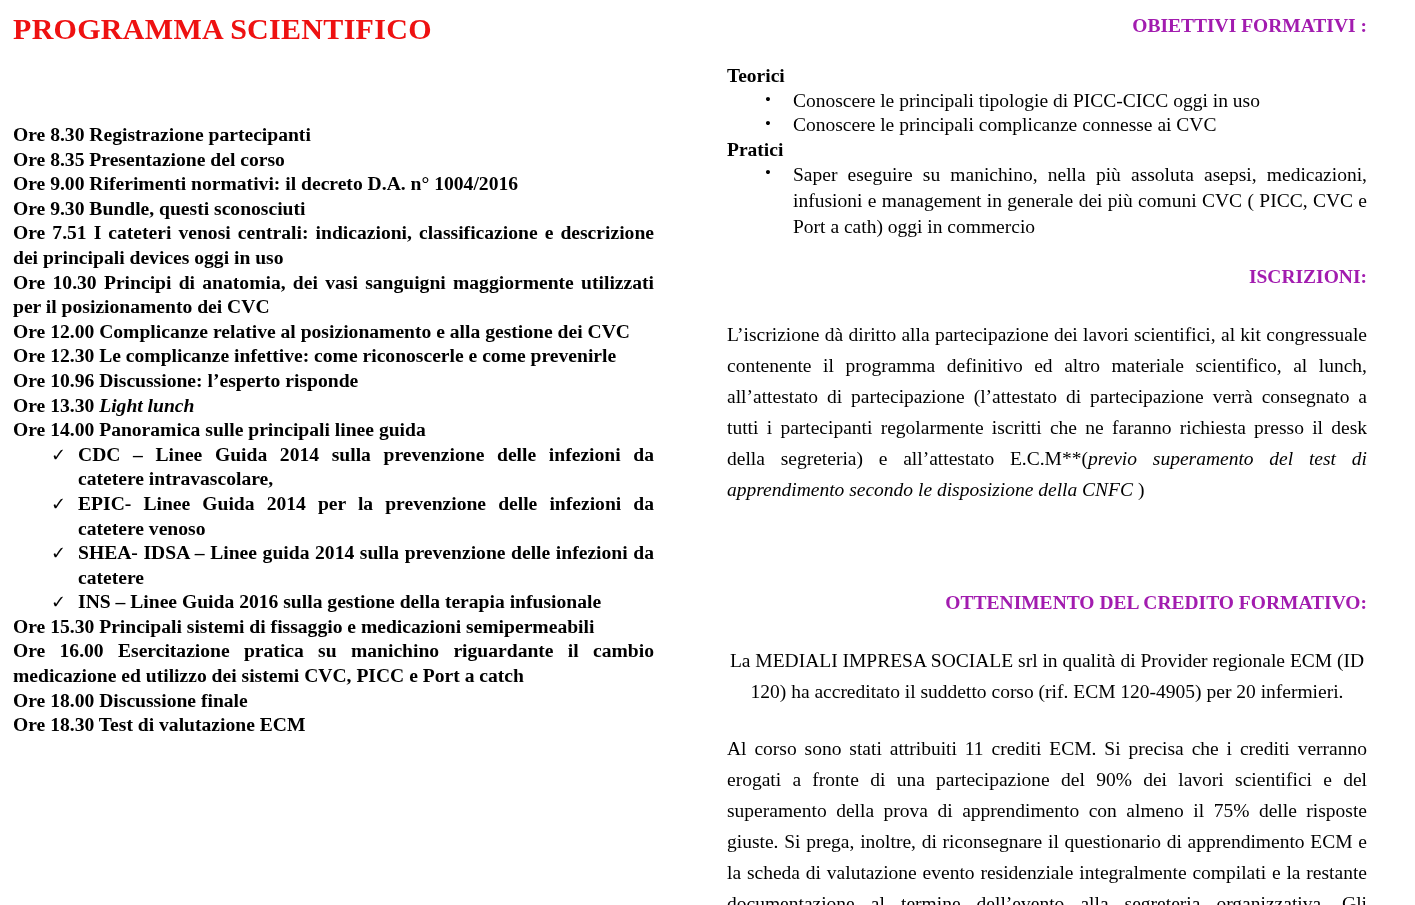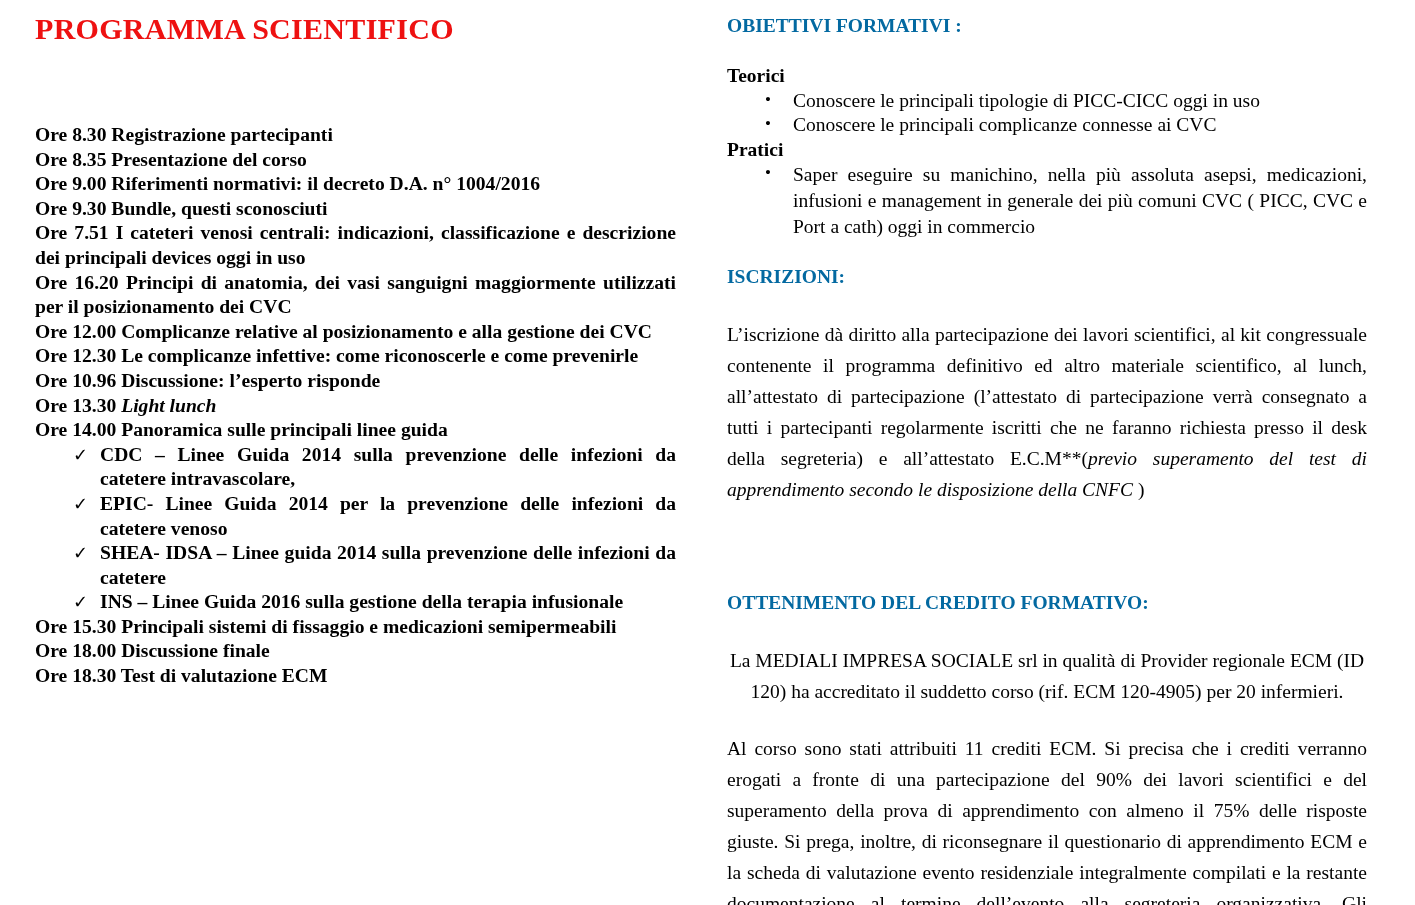--- a/index.html
+++ b/index.html
@@ -16,21 +16,21 @@
   }
   .page {
     position: relative;
     width: 1415px;
     height: 905px;
   }
 
   
   .col-left {
     position: absolute;
-    left: 35px;
+    left: 13px;
     top: 0;
     width: 641px;   
   }
   .col-right {
     position: absolute;
     left: 727px;
     top: 0;
     width: 640px;   
   }
 
@@ -38,25 +38,26 @@
   .main-title {
     color: #ee1111;
     font-weight: bold;
     font-size: 30px;
     line-height: 34px;
     letter-spacing: 0.3px;
     margin: 12px 0 0 0;
     white-space: nowrap;
   }
   .sec-head {
-    color: #0369a1;
+    color: #a21caf;
     font-weight: bold;
     font-size: 19.5px;
     line-height: 24px;
     margin: 0;
+    text-align: right;
   }
 
   
   .program {
     margin-top: 77px;
     font-weight: bold;
     font-size: 19.6px;
     line-height: 24.6px;
     text-align: justify;
     text-justify: inter-word;
@@ -141,21 +142,21 @@
   <div class="col-left">
 
     <h1 class="main-title">PROGRAMMA SCIENTIFICO</h1>
 
     <div class="program">
       <p>Ore 8.30 Registrazione partecipanti</p>
       <p>Ore 8.35 Presentazione del corso</p>
       <p>Ore 9.00 Riferimenti normativi: il decreto D.A. n° 1004/2016</p>
       <p>Ore 9.30 Bundle, questi sconosciuti</p>
       <p>Ore 7.51 I cateteri venosi centrali: indicazioni, classificazione e descrizione dei principali devices oggi in uso</p>
-      <p>Ore 16.20 Principi di anatomia, dei  vasi sanguigni maggiormente utilizzati per il posizionamento dei CVC</p>
+      <p>Ore 10.30 Principi di anatomia, dei  vasi sanguigni maggiormente utilizzati per il posizionamento dei CVC</p>
       <p>Ore 12.00 Complicanze relative al posizionamento e alla gestione dei CVC</p>
       <p>Ore 12.30 Le complicanze infettive: come riconoscerle e come prevenirle</p>
       <p>Ore 10.96 Discussione: l’esperto risponde</p>
 
       <p><span>Ore 13.30 </span><i>Light lunch</i></p>
 
       <p>Ore 14.00 Panoramica sulle principali linee guida</p>
 
       <ul class="check-list">
         <li>
@@ -170,20 +171,21 @@
           <span class="tick">✓</span>
           <span>SHEA- IDSA – Linee guida 2014 sulla prevenzione delle infezioni da catetere</span>
         </li>
         <li>
           <span class="tick">✓</span>
           <span>INS – Linee Guida 2016 sulla gestione della terapia infusionale</span>
         </li>
       </ul>
 
       <p>Ore 15.30 Principali sistemi di fissaggio e medicazioni semipermeabili</p>
+      <p>Ore 16.00 Esercitazione pratica su manichino riguardante il cambio medicazione ed utilizzo dei sistemi CVC, PICC e Port a catch</p>
       <p>Ore 18.00 Discussione finale</p>
       <p>Ore 18.30 Test di valutazione ECM</p>
     </div>
   </div>
 
   <div class="col-right">
 
     <div class="sp-14"></div>
 
     <h2 class="sec-head">OBIETTIVI FORMATIVI :</h2>

